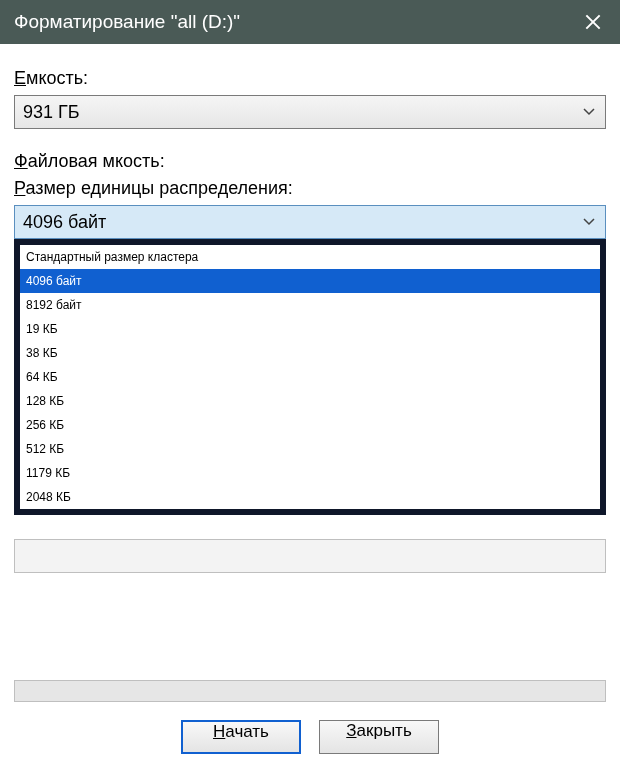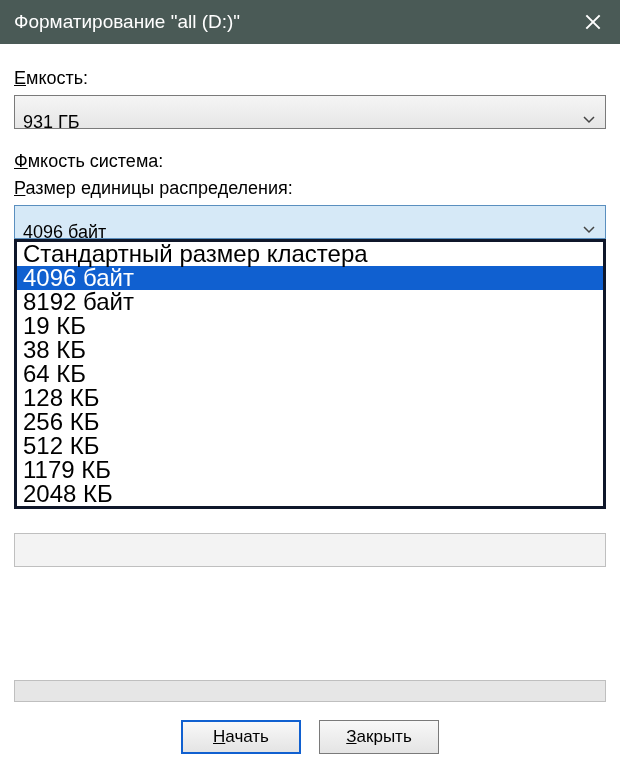--- a/index.html
+++ b/index.html
@@ -42,43 +42,43 @@
       font-size: 18px;
       color: #000;
       margin-bottom: 6px;
     }
     .field-label .ul { text-decoration: underline; }
     .combo {
       border: 1px solid #7a7a7a;
       background: linear-gradient(#f5f5f5,#e6e6e6);
       height: 28px;
       display: flex;
-      align-items: flex-start;
+      align-items: center;
       padding: 16px 8px;
       font-size: 18px;
       color: #000;
       margin-bottom: 22px;
       cursor: pointer;
       position: relative;
     }
     .combo .val { flex: 1; }
     .combo .chev {
       width: 16px; height: 16px;
       display: flex; align-items: center; justify-content: center;
     }
     .combo .chev svg { width: 12px; height: 8px; }
     .combo.open {
       background: #d6e9f7;
       border: 1px solid #5a8fbf;
       margin-bottom: 0;
     }
     .dropdown-list {
-      border: 3px solid #0f172a;
+      border: 6px solid #0f172a;
       background: #fff;
-      font-size: 24px;
+      font-size: 12px;
       color: #000;
     }
     .dropdown-list .opt {
       padding: 1px 6px;
       line-height: 22px;
       cursor: pointer;
       white-space: nowrap;
     }
     .dropdown-list .opt.sel {
       background: #1060d0;
@@ -103,21 +103,21 @@
       gap: 18px;
       padding-bottom: 18px;
     }
     .btn {
       min-width: 120px;
       height: 34px;
       border: 1px solid #7a7a7a;
       background: linear-gradient(#f8f8f8,#e4e4e4);
       font-size: 17px;
       display: flex;
-      align-items: center;
+      align-items: flex-start;
       justify-content: center;
       cursor: pointer;
     }
     .btn.primary {
       border: 2px solid #1060d0;
     }
     .btn .ul { text-decoration: underline; }
   </style>
 </head>
 <body>
@@ -141,21 +141,21 @@
     <div class="combo">
       <span class="val">931 ГБ</span>
       <span class="chev">
         <svg viewBox="0 0 12 8">
             <path d="M1 1 L6 6 L11 1" stroke="#444" stroke-width="1.5" fill="none"></path>
           </svg>
       </span>
     </div>
 
     <div class="field-label">
-      <span class="ul">Ф</span><span>мкость система:</span>
+      <span class="ul">Ф</span><span>айловая мкость:</span>
     </div>
 
     <div class="field-label">
       <span class="ul">Р</span><span>азмер единицы распределения:</span>
     </div>
     <div class="combo open">
       <span class="val">4096 байт</span>
       <span class="chev">
         <svg viewBox="0 0 12 8">
             <path d="M1 1 L6 6 L11 1" stroke="#444" stroke-width="1.5" fill="none"></path>

